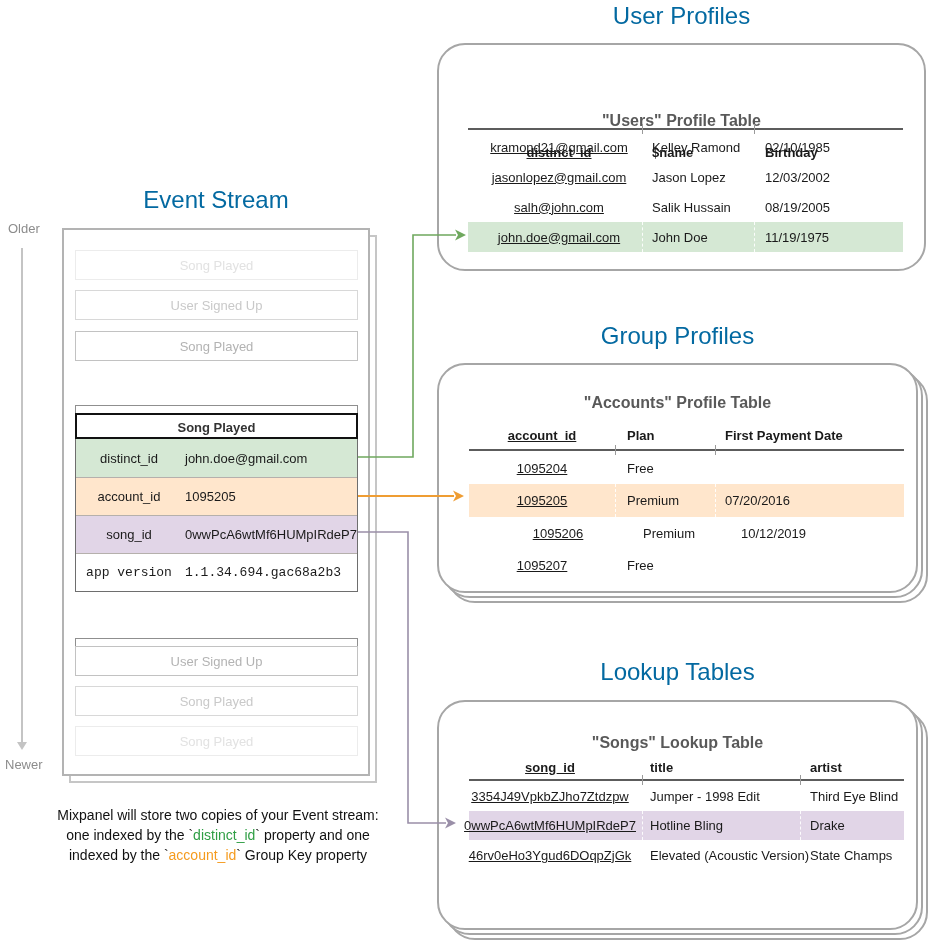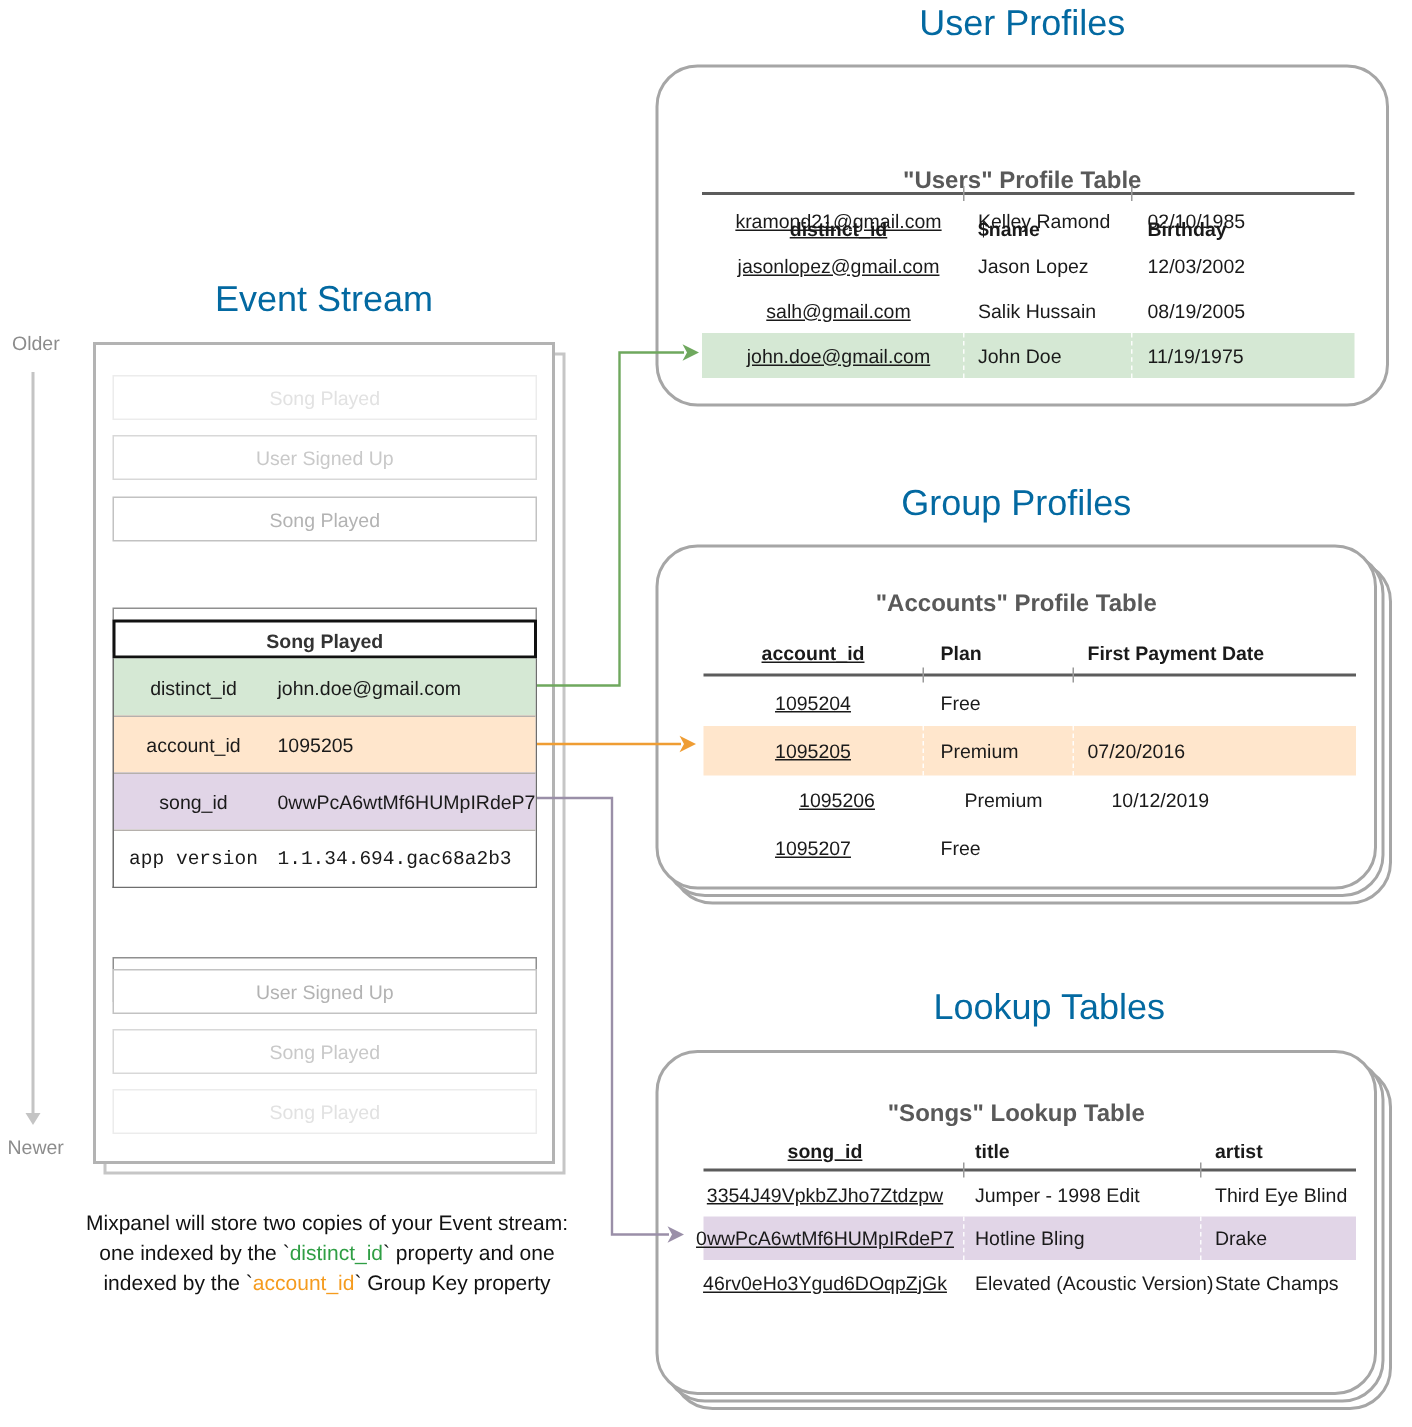--- a/index.html
+++ b/index.html
@@ -142,21 +142,21 @@
       <span class="c1 idcol u">kramond21@gmail.com</span>
       <span class="c2">Kelley Ramond</span>
       <span class="c3">02/10/1985</span>
     </div>
     <div class="trow" style="left:29px;top:117px;width:435px;">
       <span class="c1 idcol u">jasonlopez@gmail.com</span>
       <span class="c2">Jason Lopez</span>
       <span class="c3">12/03/2002</span>
     </div>
     <div class="trow" style="left:29px;top:147px;width:435px;">
-      <span class="c1 idcol u">salh@gmail.com</span>
+      <span class="c1 idcol u">salh@john.com</span>
       <span class="c2">Salik Hussain</span>
       <span class="c3">08/19/2005</span>
     </div>
     <div class="trow hl-green" style="left:29px;top:177px;width:435px;">
       <i class="vsep" style="left:174px;"></i>
         <i class="vsep" style="left:286px;"></i>
       <span class="c1 idcol u">john.doe@gmail.com</span>
       <span class="c2">John Doe</span>
       <span class="c3">11/19/1975</span>
     </div>
@@ -193,21 +193,21 @@
       <span class="c2">Premium</span>
       <span class="c3">10/12/2019</span>
     </div>
     <div class="trow" style="left:30px;top:185px;width:435px;height:31px;">
       <span class="c1 idcol u">1095207</span>
       <span class="c2">Free</span>
       <span class="c3"></span>
     </div>
   </div>
 
-  <div class="section-title" style="left:459px;top:658px;width:481px;">Lookup Tables</div>
+  <div class="section-title" style="left:437px;top:658px;width:481px;">Lookup Tables</div>
   <div class="card-stack" style="left:447px;top:710px;width:481px;height:230px;"></div>
   <div class="card-stack" style="left:442px;top:705px;width:481px;height:230px;"></div>
   <div class="card songs" style="left:437px;top:700px;width:481px;height:230px;">
     <div class="card-title" style="top:32px;">"Songs" Lookup Table</div>
     <div class="thead-row" style="left:30px;top:56px;width:435px;height:18px;">
       <span class="c1 idcol u">song_id</span>
       <span class="c2">title</span>
       <span class="c3">artist</span>
     </div>
     <div class="sepline" style="left:30px;top:77px;width:435px;"></div>

